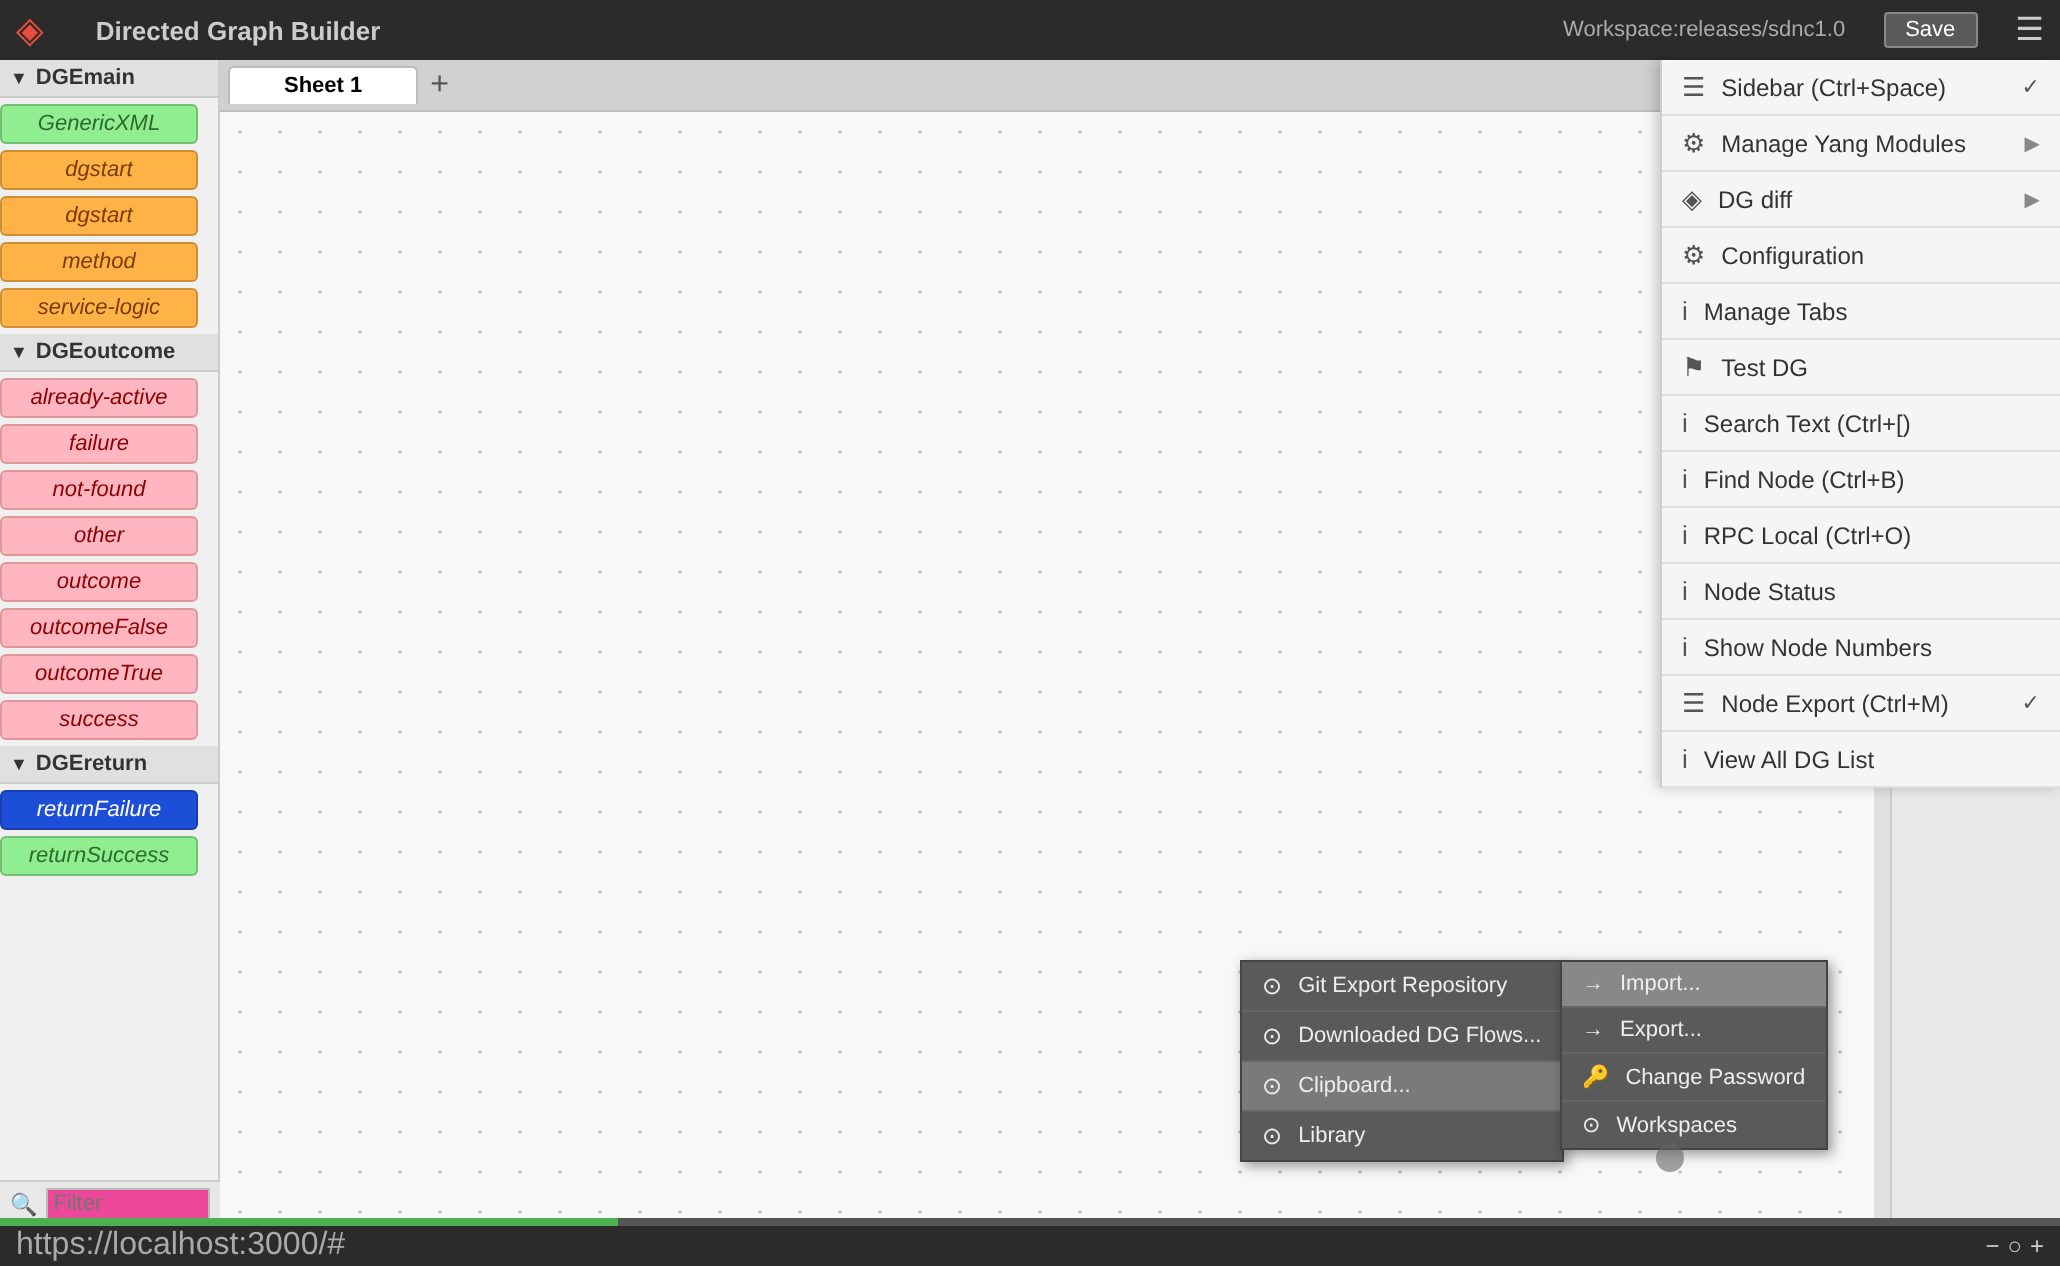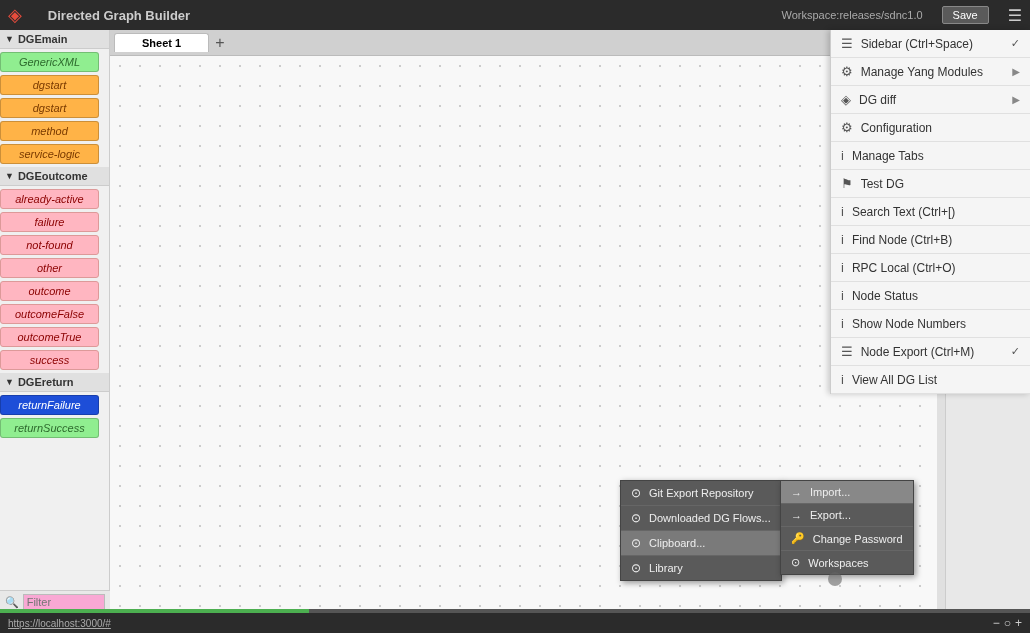--- a/index.html
+++ b/index.html
@@ -51,21 +51,21 @@
 
     .node-pink { background: #FFB6C1; color: #8b0000; border: 1px solid #d99; }
     .node-red { background: #1d4ed8; color: #fff; }
 
     .filter-bar {
       display: flex; align-items: center; padding: 3px 5px;
       background: #e8e8e8; border-top: 1px solid #ccc;
     }
     .filter-bar input {
       flex: 1; border: 1px solid #bbb; padding: 2px 4px; font-size: 11px;
-      background: #f9a8d4;
+      background: #ec4899;
     }
 
     
     #center { flex: 1; display: flex; flex-direction: column; background: #fff; position: relative; }
 
     #tabs-bar {
       display: flex; align-items: center; background: #d0d0d0;
       border-bottom: 1px solid #bbb; padding: 0 4px; height: 26px;
     }
     .tab {
@@ -91,21 +91,21 @@
       flex-shrink: 0; padding: 4px;
     }
     #info-label { font-size: 11px; color: #555; }
 
     
     #bottom-bar {
       position: absolute; bottom: 0; left: 0; right: 0; height: 20px;
       background: #2b2b2b; display: flex; align-items: center;
       padding: 0 8px; gap: 8px;
     }
-    #url-bar { color: #aaa; font-size: 10px; text-decoration: underline; }
+    #url-bar { color: #aaa; font-size: 16px; }
     #zoom-controls { display: flex; align-items: center; gap: 4px; margin-left: auto; }
     .zoom-btn { color: #ccc; font-size: 12px; cursor: pointer; background: none; border: none; }
     #progress-bar { position: absolute; bottom: 20px; left: 0; right: 0; height: 4px; background: #555; }
     #progress-fill { height: 100%; width: 30%; background: #4caf50; }
 
     
     #menu-panel {
       position: absolute; right: 0; top: 30px; width: 200px;
       background: #f5f5f5; border-left: 1px solid #ccc;
       z-index: 100; box-shadow: -2px 0 6px rgba(0,0,0,0.2);

